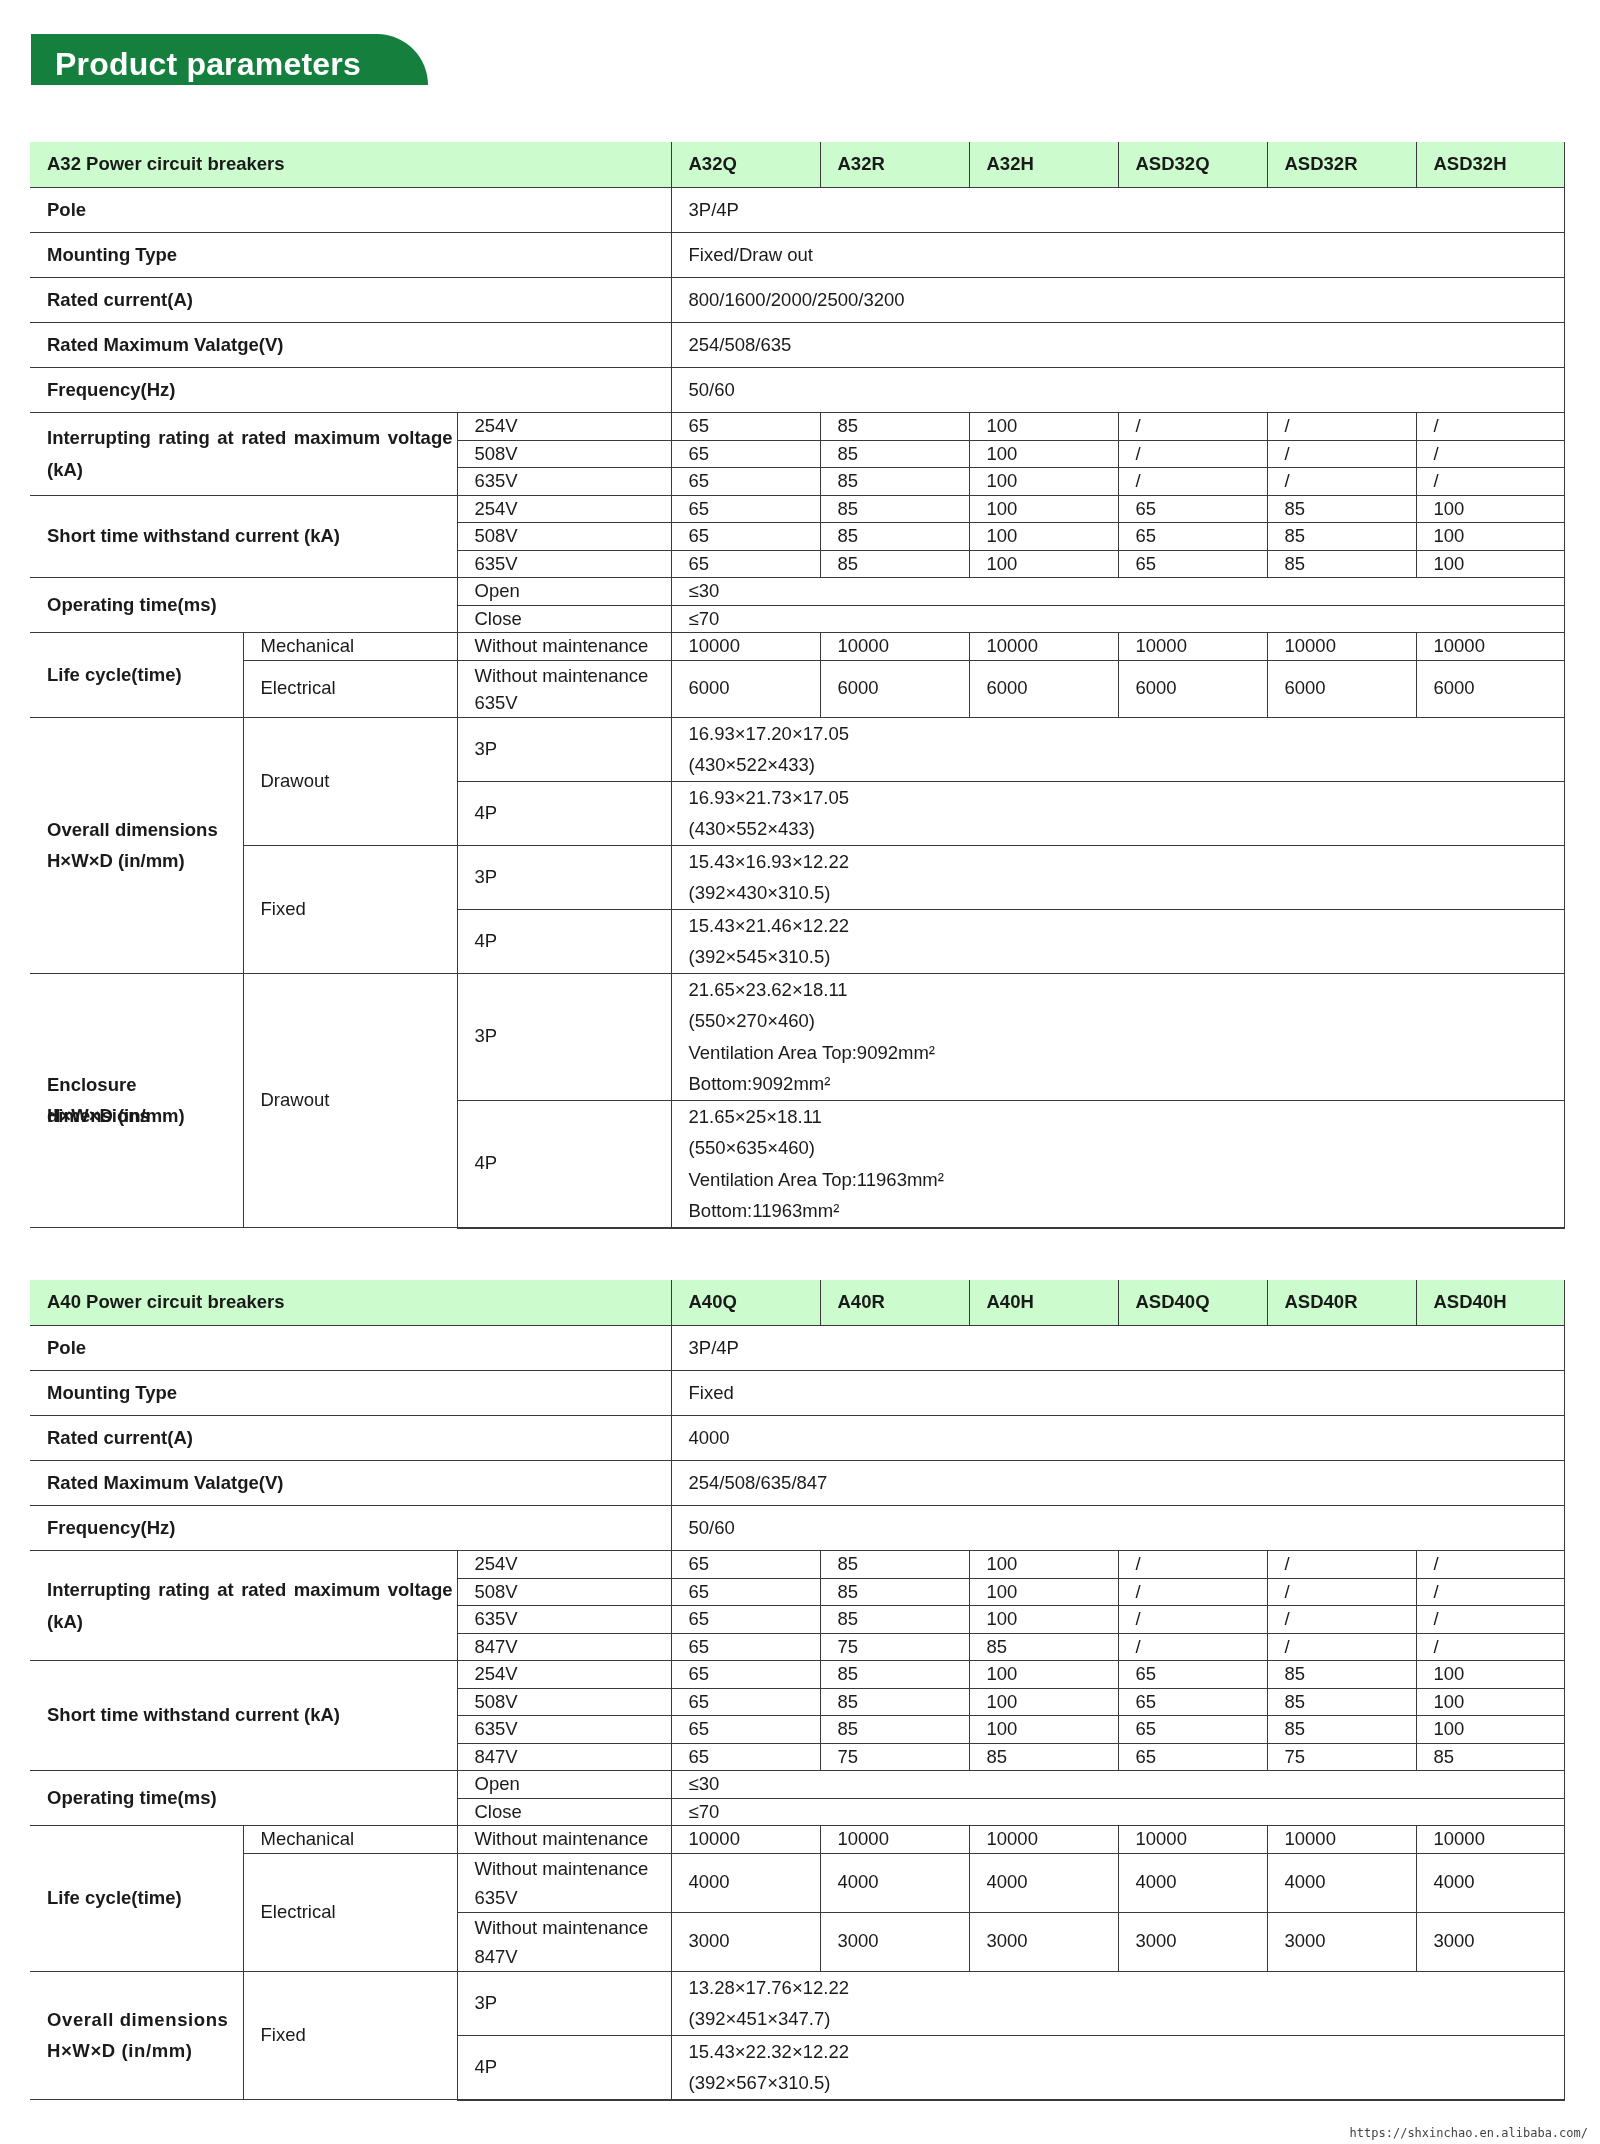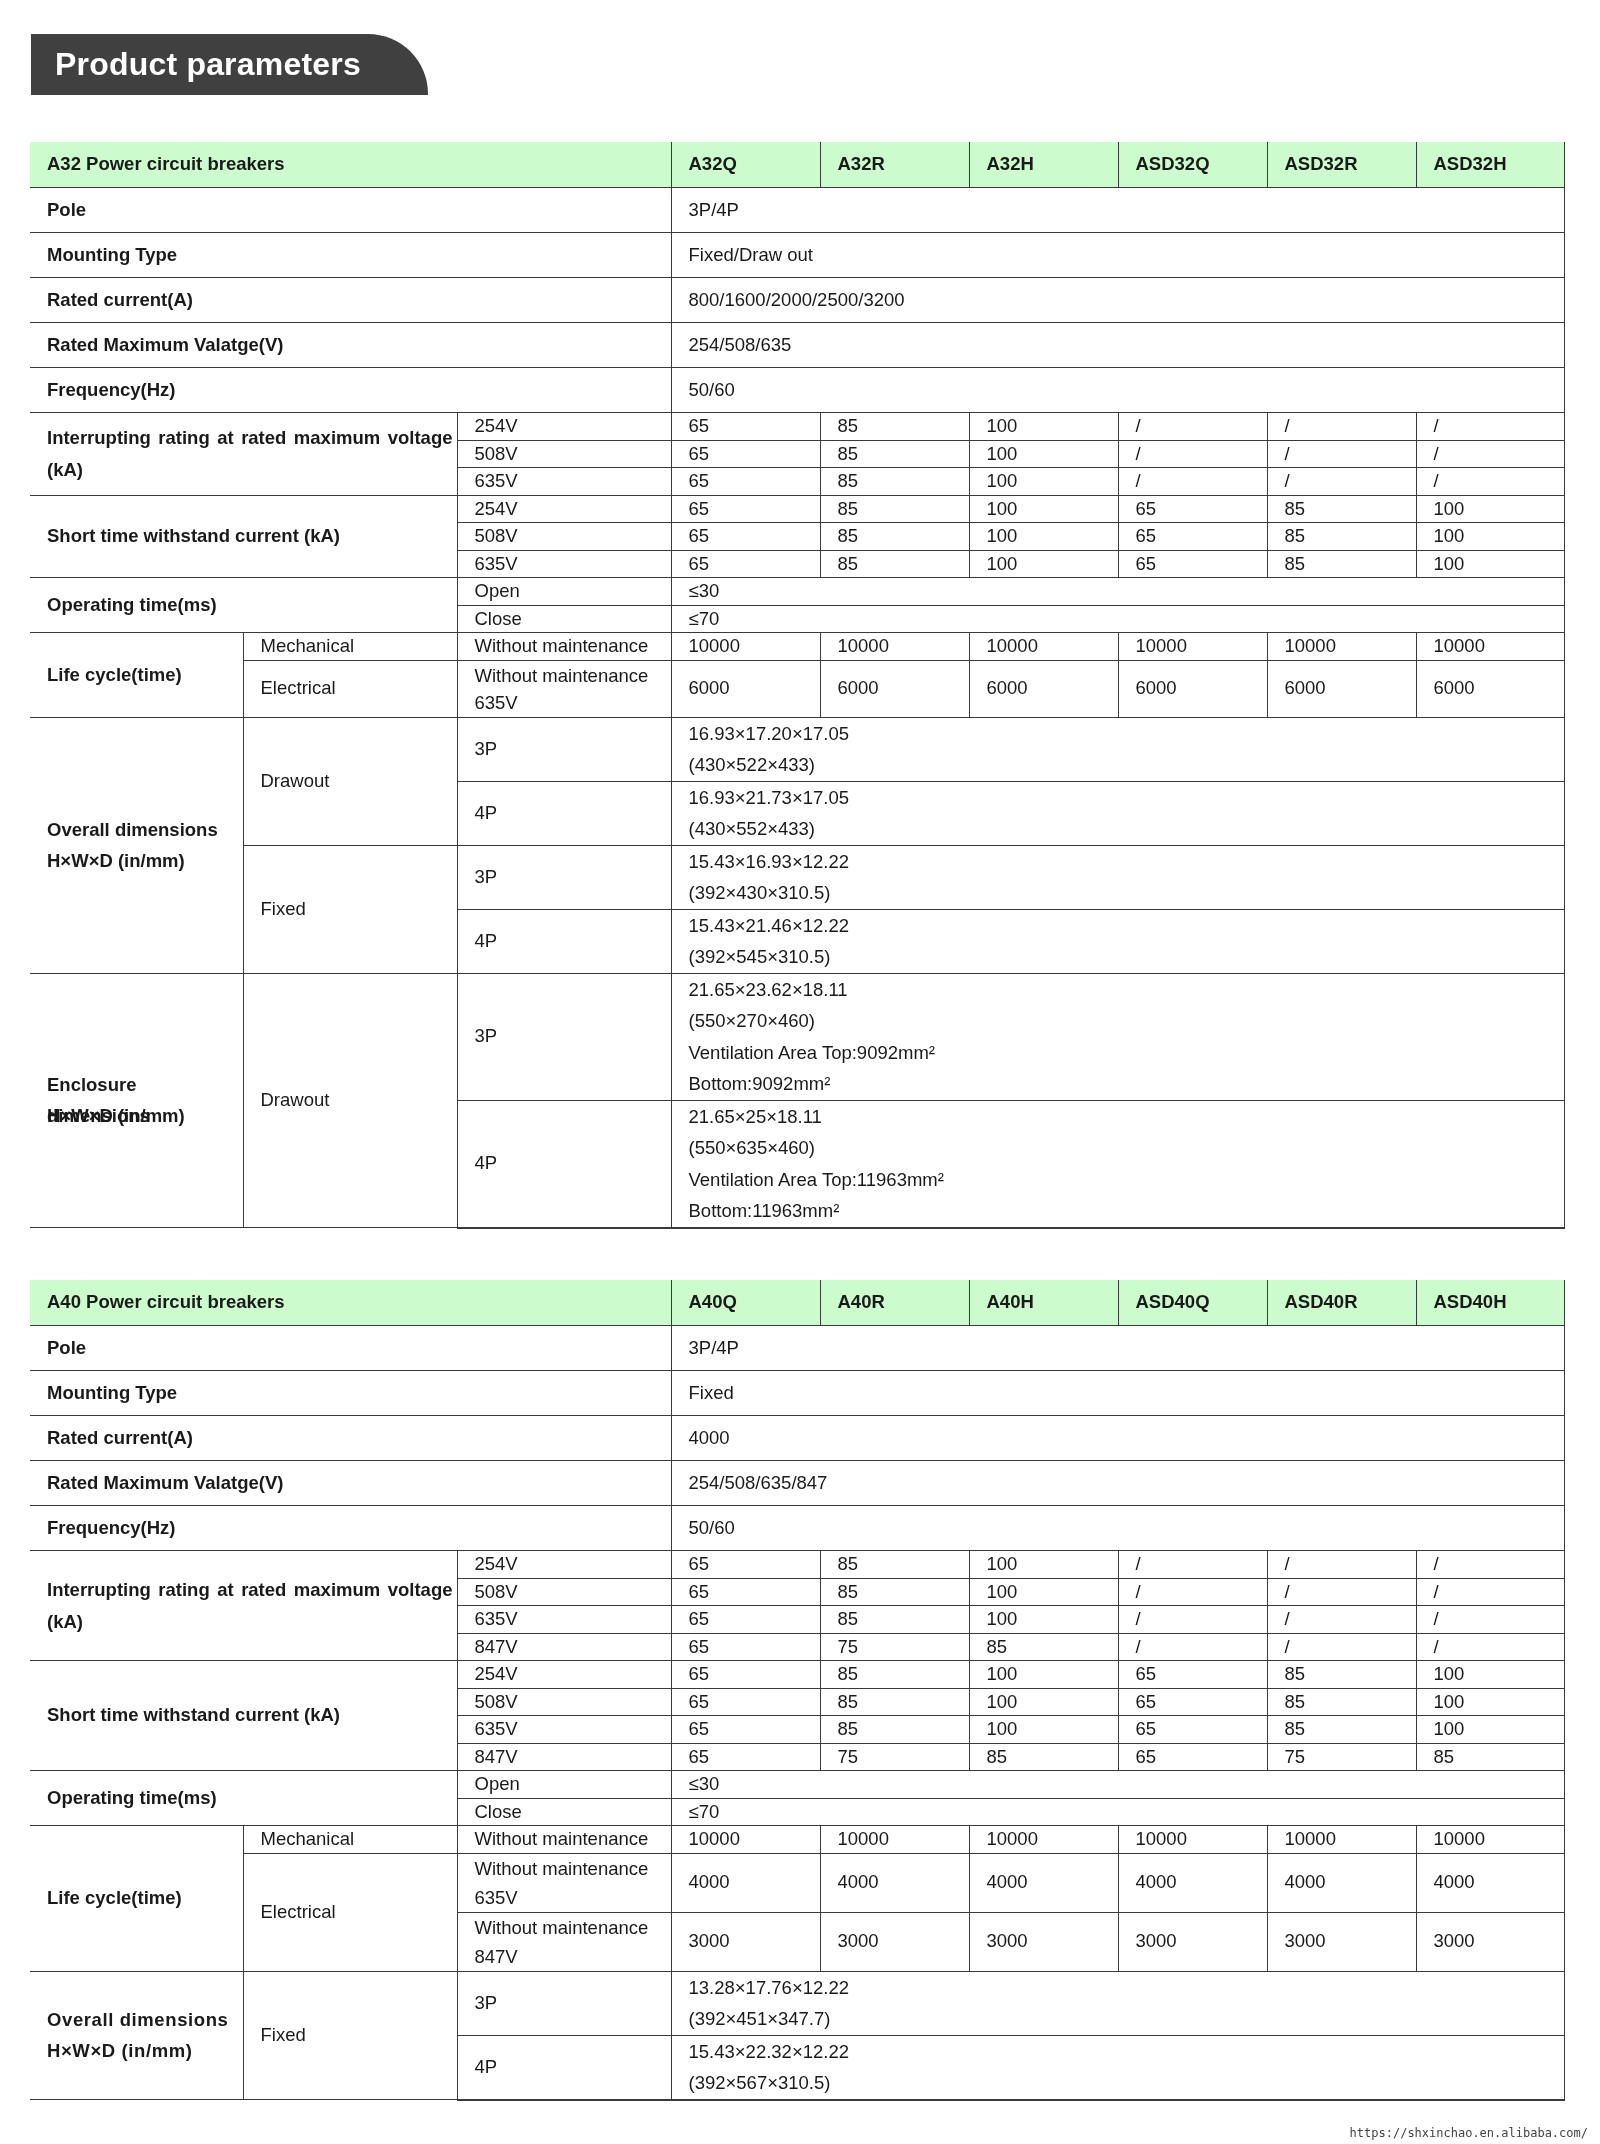--- a/index.html
+++ b/index.html
@@ -1,19 +1,19 @@
 <!DOCTYPE html>
 <html><head>
   <meta charset="utf-8">
   <style>
     html, body { margin: 0; padding: 0; background: #ffffff; }
     body { width: 1600px; height: 2144px; position: relative; overflow: hidden;
            font-family: "Liberation Sans", sans-serif; color: #1a1a1a; }
-    .banner { position: absolute; left: 31px; top: 34px; width: 397px; height: 61px;
-              background: #404040; border-top-right-radius: 60px 60px; }
+    .banner { position: absolute; left: 31px; top: 34px; width: 397px; height: 51px;
+              background: #15803d; border-top-right-radius: 60px 60px; }
     .banner span { position: absolute; left: 24px; top: 12px; font-size: 32px; font-weight: bold;
                    color: #ffffff; letter-spacing: 0.2px; }
     table.spec { position: absolute; left: 30px; width: 1534px; border-collapse: collapse;
                  table-layout: fixed; font-size: 18.5px; }
     table.spec td { border: 1.5px solid #3a3a3a; padding: 0 0 0 17px; vertical-align: middle;
                     line-height: 1.2; white-space: nowrap; overflow: hidden; }
     table.spec tr.hdr td { background: #ccfcce; font-weight: bold; height: 45px; border-top: none;
                            border-bottom: none; }
     table.spec tr.hdr td.first { border-left: none; }
     table.spec tr.hdr td.last { border-right: 1.5px solid #3a3a3a; }

